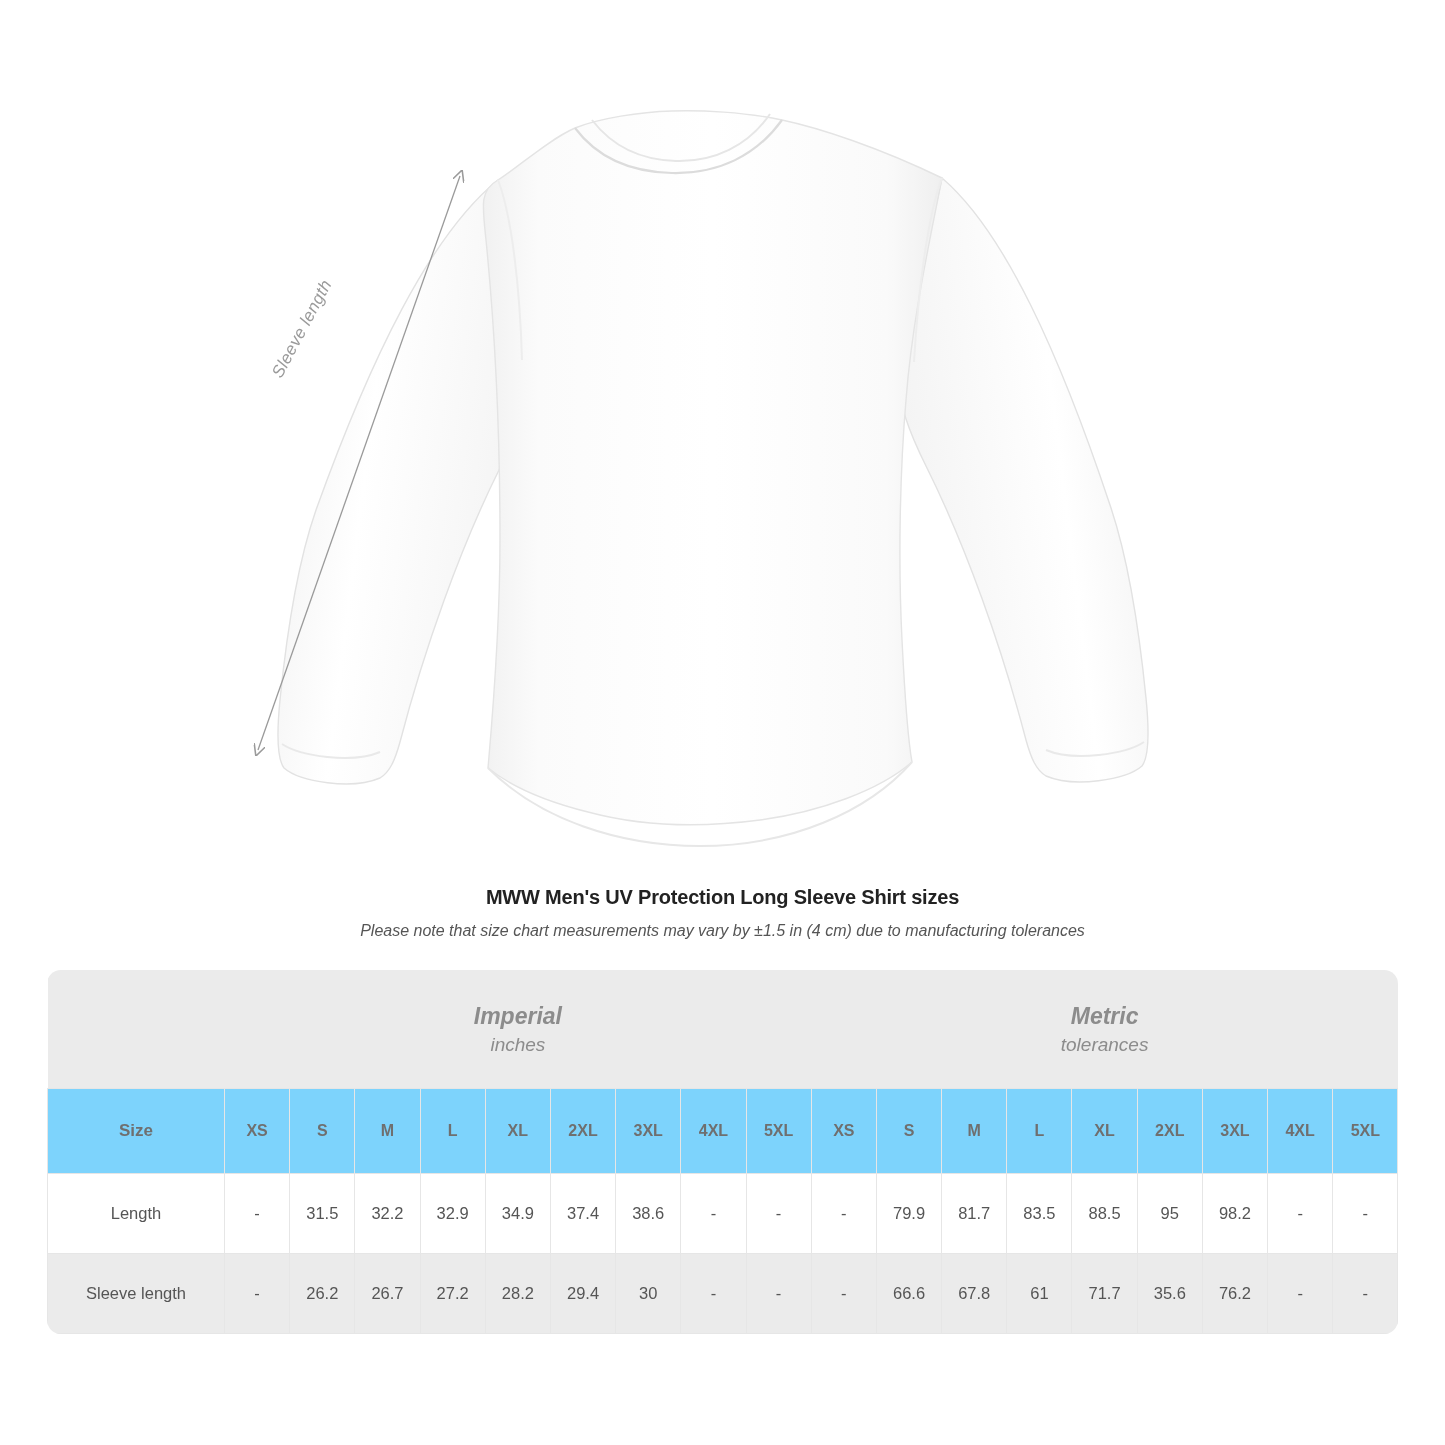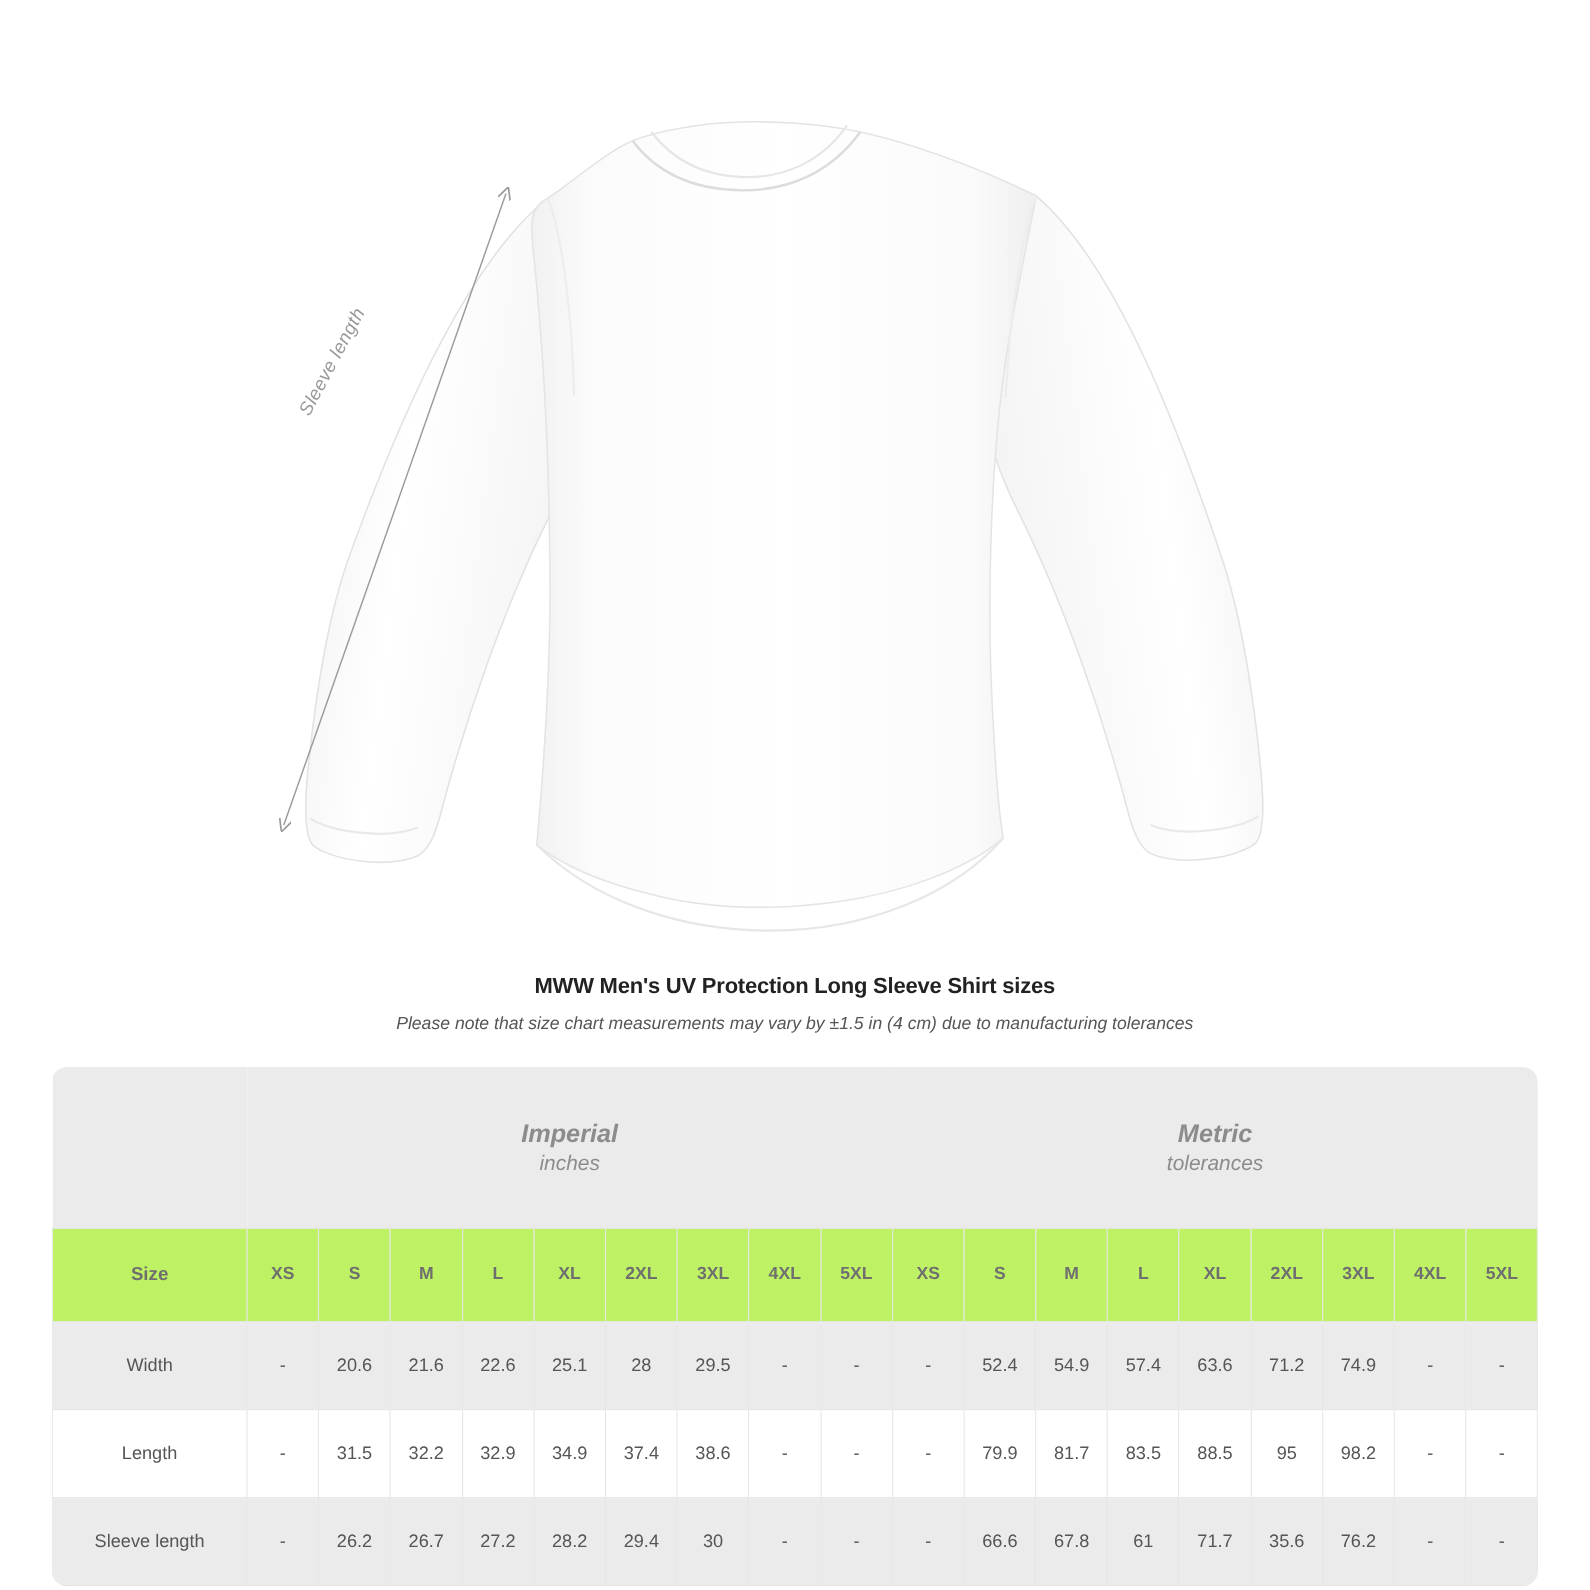--- a/index.html
+++ b/index.html
@@ -81,39 +81,39 @@
     font-size: 16.5px;
     color: #555;
     font-weight: normal;
     padding: 0;
     height: 79px;
   }
   
   tr.unit-row td {
     background: #ebebeb;
     border: none;
-    height: 146px;
+    height: 118px;
     vertical-align: middle;
   }
   .unit-name {
     font-size: 23px;
     font-style: italic;
     font-weight: bold;
     color: #8c8c8c;
     line-height: 1.25;
   }
   .unit-sub {
     font-size: 19px;
     font-style: italic;
     color: #8c8c8c;
     margin-top: 4px;
   }
 
   tr.head-row td {
-    background: #bef264;
+    background: #7dd3fc;
     font-weight: bold;
     color: #6f6f6f;
     font-size: 16px;
     height: 84px;
   }
   tr.head-row td.rowlabel-head {
     font-size: 17px;
   }
 
   td.rowlabel {
@@ -254,41 +254,20 @@
           <td>XS</td>
           <td>S</td>
           <td>M</td>
           <td>L</td>
           <td>XL</td>
           <td>2XL</td>
           <td>3XL</td>
           <td>4XL</td>
           <td>5XL</td>
         </tr>
-        <tr class="shaded">
-          <td class="rowlabel">Width</td>
-          <td>-</td>
-          <td>20.6</td>
-          <td>21.6</td>
-          <td>22.6</td>
-          <td>25.1</td>
-          <td>28</td>
-          <td>29.5</td>
-          <td>-</td>
-          <td>-</td>
-          <td>-</td>
-          <td>52.4</td>
-          <td>54.9</td>
-          <td>57.4</td>
-          <td>63.6</td>
-          <td>71.2</td>
-          <td>74.9</td>
-          <td>-</td>
-          <td>-</td>
-        </tr>
         <tr class="plain">
           <td class="rowlabel">Length</td>
           <td>-</td>
           <td>31.5</td>
           <td>32.2</td>
           <td>32.9</td>
           <td>34.9</td>
           <td>37.4</td>
           <td>38.6</td>
           <td>-</td>

